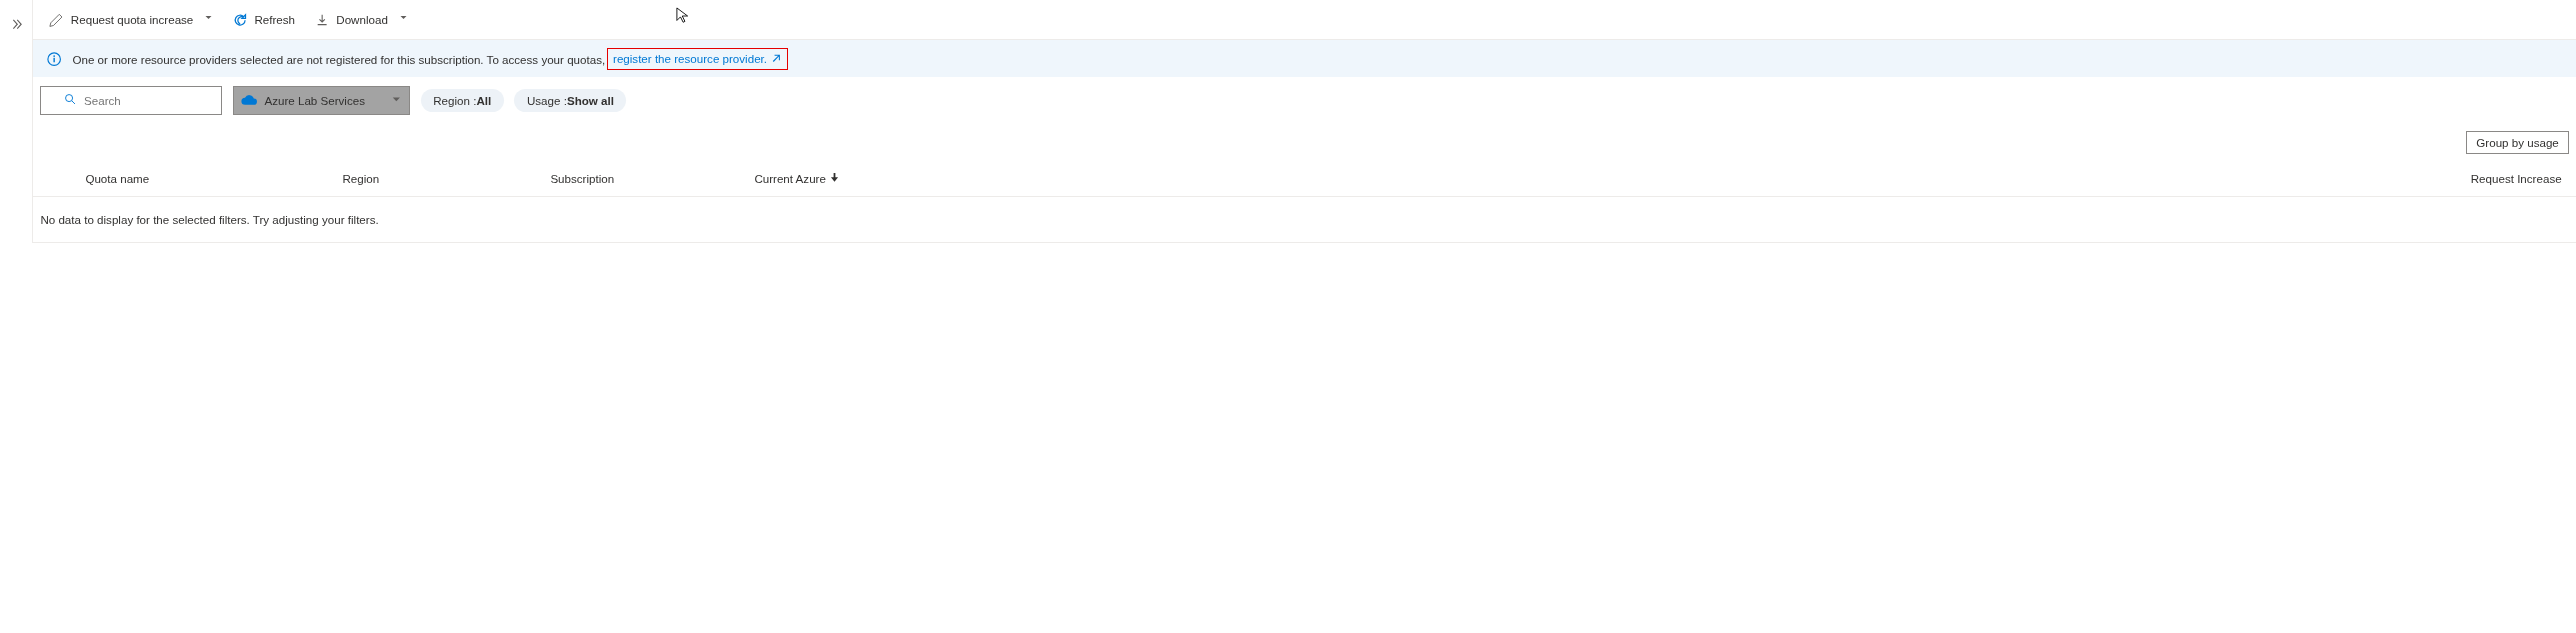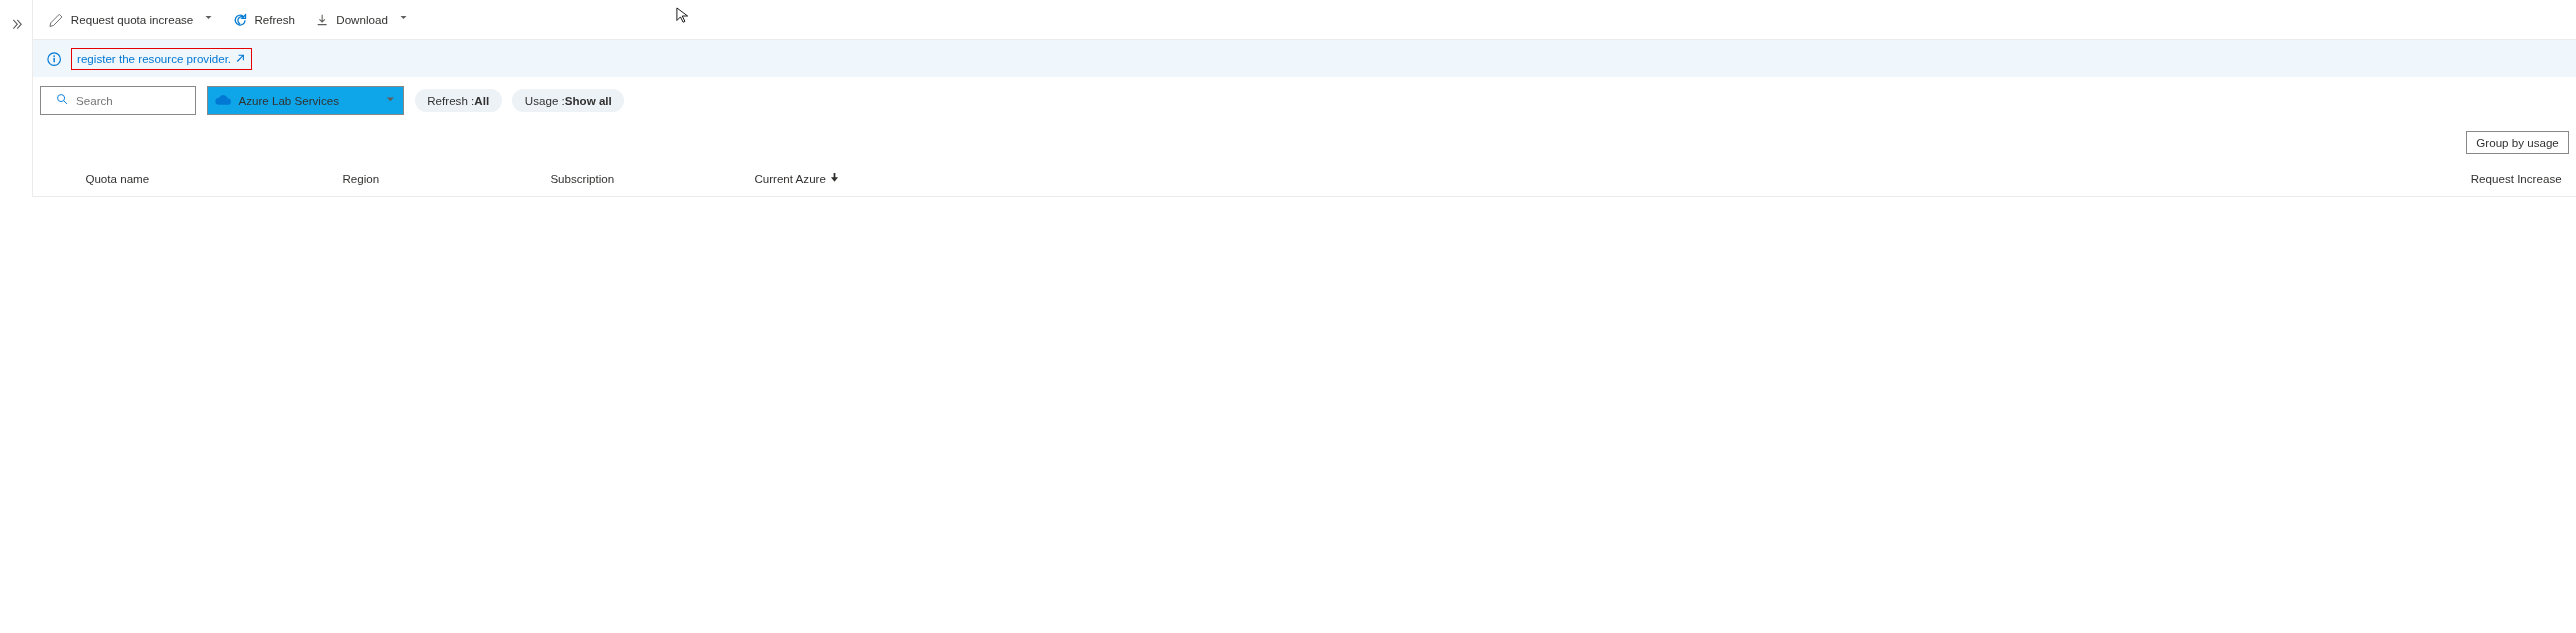--- a/index.html
+++ b/index.html
@@ -86,39 +86,39 @@
       align-items: center;
       padding: 9px 7.2px;
       gap: 10.7px;
     }
     .search-box {
       display: flex;
       align-items: center;
       border: 0.9px solid #8a8886;
       background: #fff;
       height: 29px;
-      width: 156px;
-      padding: 0 15px;
+      width: 182px;
+      padding: 0 23px;
       gap: 7.2px;
     }
     .search-box input {
       border: none;
       outline: none;
       font-family: inherit;
       font-size: 11.6px;
       width: 100%;
       color: #605e5c;
     }
     .service-dropdown {
       display: flex;
       align-items: center;
       border: 0.9px solid #8a8886;
-      background: #0ea5e9;
+      background: #a3a3a3;
       height: 29px;
-      width: 197px;
+      width: 177px;
       padding: 0 7.2px;
       gap: 7.2px;
       cursor: pointer;
       justify-content: space-between;
     }
     .service-dropdown .left {
       display: flex;
       align-items: center;
       gap: 7.2px;
     }
@@ -241,20 +241,21 @@
 
     <div class="info-banner">
       <span class="info-icon">
         <svg width="14.3" height="14.3" viewBox="0 0 16 16">
             <circle cx="8" cy="8" r="7" fill="none" stroke="#0078d4" stroke-width="1.3"></circle>
             <circle cx="8" cy="4.5" r="1" fill="#0078d4"></circle>
             <rect x="7.2" y="6.5" width="1.6" height="5" fill="#0078d4"></rect>
           </svg>
       </span>
       <span>
+        <span class="info-text">One or more resource providers selected are not registered for this subscription. To access your quotas,</span>
         <a href="#" class="info-link">
           <span>register the resource provider.</span>
           <span>
             <svg width="10.7" height="10.7" viewBox="0 0 12 12" fill="#0078d4">
                 <path d="M4 2h6v6h-1.2V4L3 10 2 9l6-6H4V2z"></path>
               </svg>
           </span>
         </a>
       </span>
     </div>
@@ -280,21 +281,21 @@
           <span>Azure Lab Services</span>
         </div>
         <span>
           <svg width="10.7" height="10.7" viewBox="0 0 12 12" fill="#605e5c">
               <path d="M2 4l4 4 4-4z"></path>
             </svg>
         </span>
       </div>
 
       <div class="pill">
-        <span>Refresh : </span>
+        <span>Region : </span>
         <span class="bold">All</span>
       </div>
 
       <div class="pill">
         <span>Usage : </span>
         <span class="bold">Show all</span>
       </div>
     </div>
 
     <div class="group-row">
@@ -311,20 +312,21 @@
         <span>Current Azure</span>
         <span>
           <svg width="9" height="10.7" viewBox="0 0 10 12" fill="#323130">
               <path d="M5 11L1 6h3V1h2v5h3L5 11z"></path>
             </svg>
         </span>
       </div>
       <div class="col-request">Request Increase</div>
     </div>
 
+    <div class="no-data">No data to display for the selected filters. Try adjusting your filters.</div>
   </div>
 
   <div class="cursor">
     <svg width="14.3" height="18" viewBox="0 0 16 20">
         <path d="M1 1l0 14 4-4 3 6 2-1-3-6 6 0z" fill="#fff" stroke="#000" stroke-width="1"></path>
       </svg>
   </div>
 </div>
 
 

